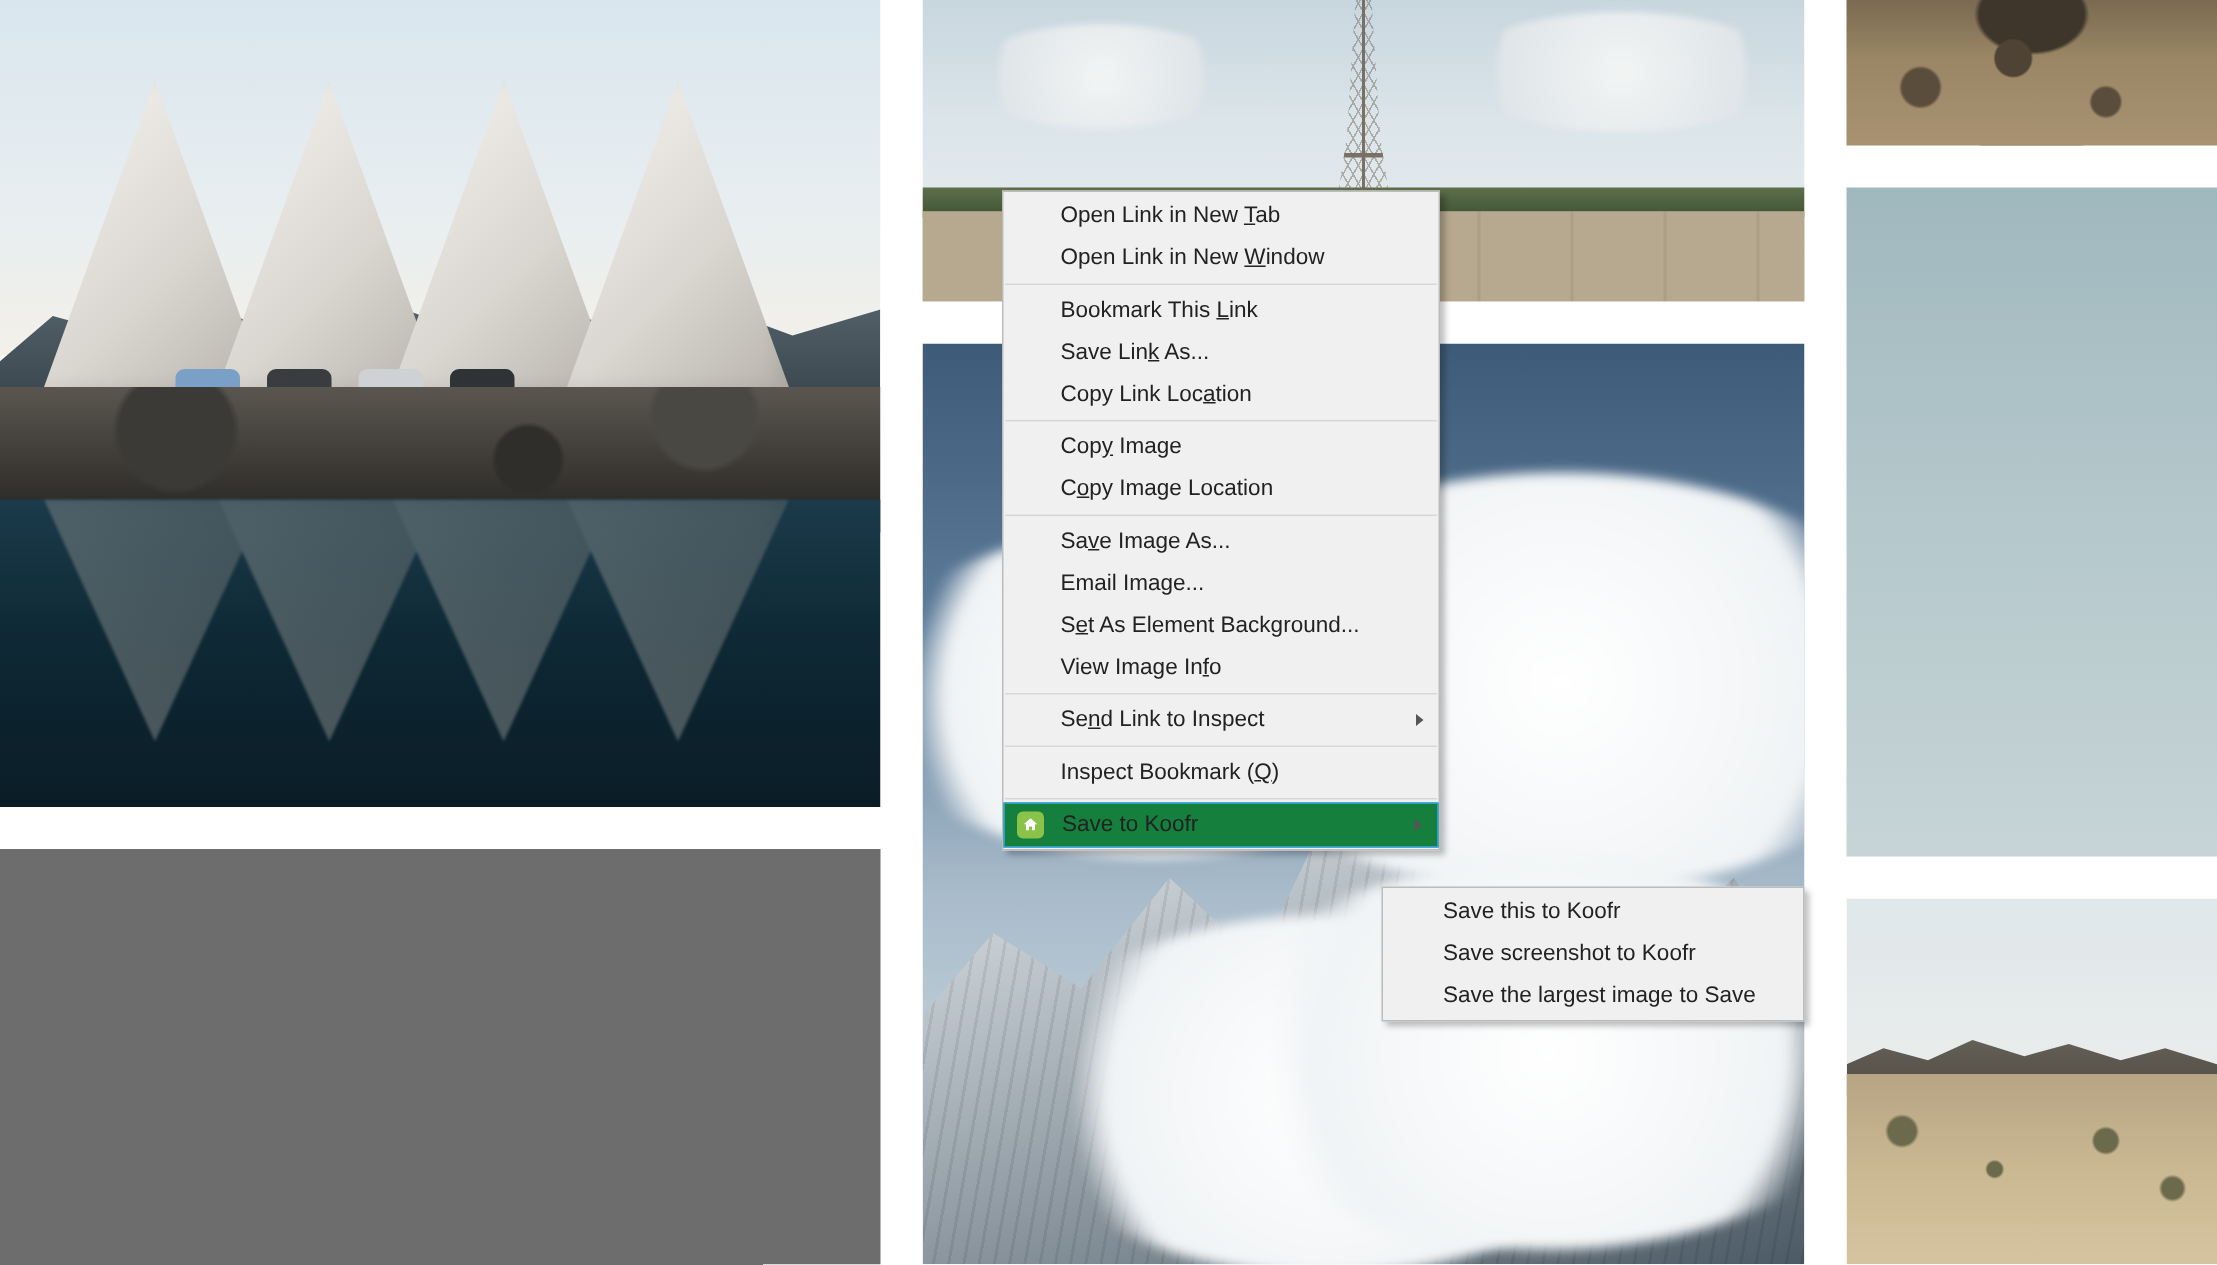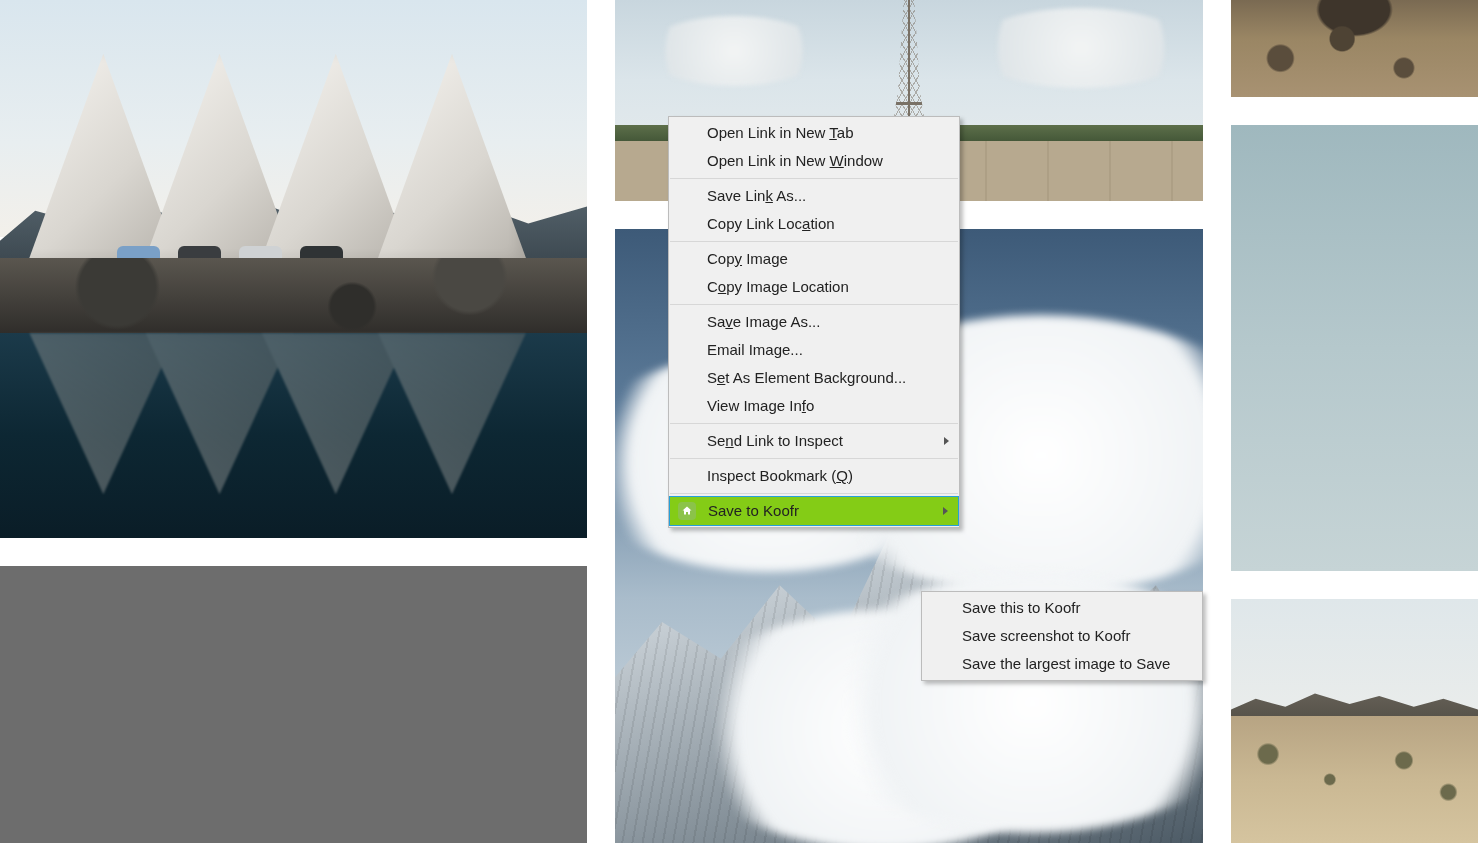--- a/index.html
+++ b/index.html
@@ -217,36 +217,36 @@
   .ctxmenu {
     position: absolute;
     background: #f0f0f0;
     border: 1px solid #bcbcbc;
     box-shadow: 3px 3px 4px rgba(0,0,0,.25);
     padding: 2px 0;
     user-select: none;
   }
   .ctxmenu.main {
     left: 668px;
-    top: 116px;
+    top: 127px;
     width: 290px;
   }
   .ctxmenu.sub {
     left: 921px;
     top: 591px;
     width: 280px;
   }
   .ctxmenu .item {
     position: relative;
     padding: 5px 30px 5px 38px;
     line-height: 18px;
     white-space: nowrap;
   }
   .ctxmenu .item.highlight {
-    background: #84cc16;
+    background: #15803d;
     border: 1px solid #26a0da;
     margin: -1px 0;
   }
   .ctxmenu .sep {
     height: 0;
     border-top: 1px solid #d7d7d7;
     margin: 3px 1px;
   }
   .ctxmenu .arrow {
     position: absolute;
@@ -337,20 +337,21 @@
       <div class="dscrub"></div>
     </div>
   </div>
 
 </div>
 
 <div class="ctxmenu main" id="ctx-main">
     <div class="item"><span>Open Link in New </span><span class="mn">T</span><span>ab</span></div>
     <div class="item"><span>Open Link in New </span><span class="mn">W</span><span>indow</span></div>
     <div class="sep"></div>
+    <div class="item"><span>Bookmark This </span><span class="mn">L</span><span>ink</span></div>
     <div class="item"><span>Save Lin</span><span class="mn">k</span><span> As...</span></div>
     <div class="item"><span>Copy Link Loc</span><span class="mn">a</span><span>tion</span></div>
     <div class="sep"></div>
     <div class="item"><span>Cop</span><span class="mn">y</span><span> Image</span></div>
     <div class="item"><span>C</span><span class="mn">o</span><span>py Image Location</span></div>
     <div class="sep"></div>
     <div class="item"><span>Sa</span><span class="mn">v</span><span>e Image As...</span></div>
     <div class="item"><span>Email Ima</span><span class="mn">g</span><span>e...</span></div>
     <div class="item"><span>S</span><span class="mn">e</span><span>t As Element Background...</span></div>
     <div class="item"><span>View Image In</span><span class="mn">f</span><span>o</span></div>

